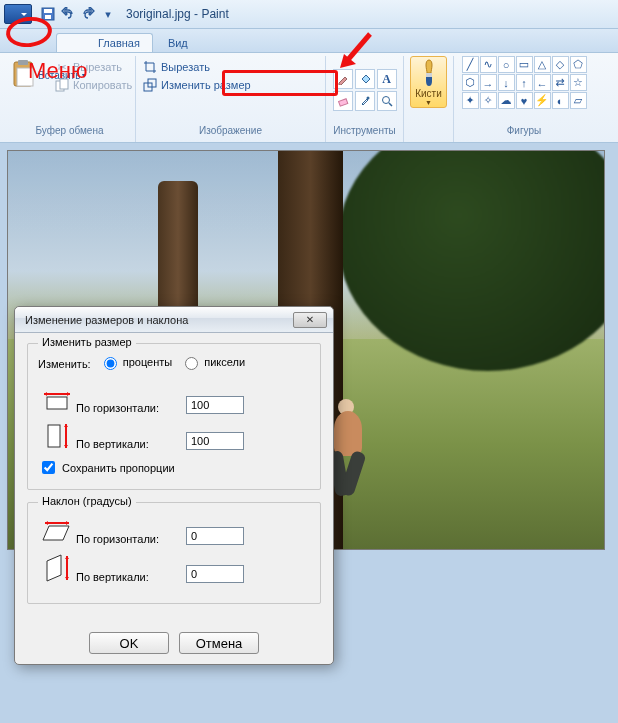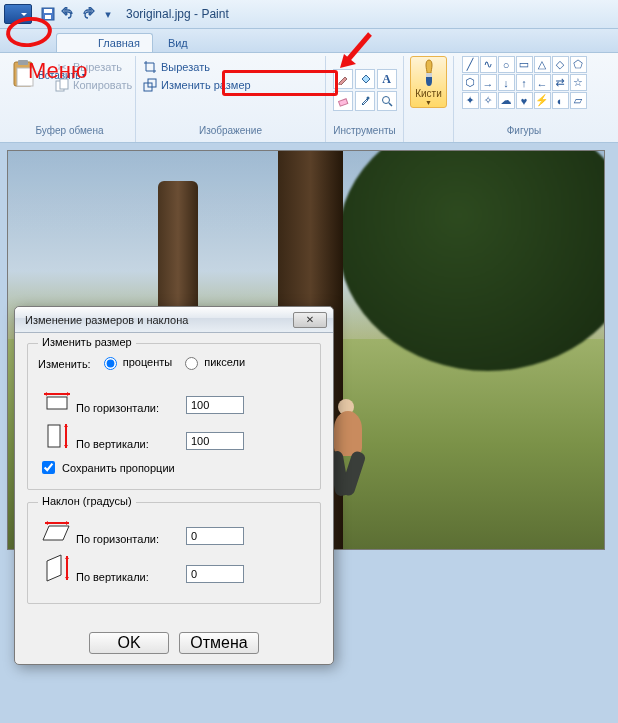--- a/index.html
+++ b/index.html
@@ -240,21 +240,21 @@
   }
   .chk-row{display:flex;align-items:center;gap:4px;margin-top:6px;}
   .dlg-buttons{
     display:flex; justify-content:center; gap:10px; padding:4px 0 10px;
   }
   .dlg-buttons button{
     width:80px;height:22px;
     background:linear-gradient(#fdfdfd,#e5e5e5);
     border:1px solid #8b8b8b;
     border-radius:3px;
-    font-size:16px;
+    font-size:13px;
     cursor:pointer;
   }
   svg{display:block;}
 </style>
 </head>
 <body>
 
 <div class="titlebar">
   <div class="app-menu"></div>
   <div class="qat-btn">

